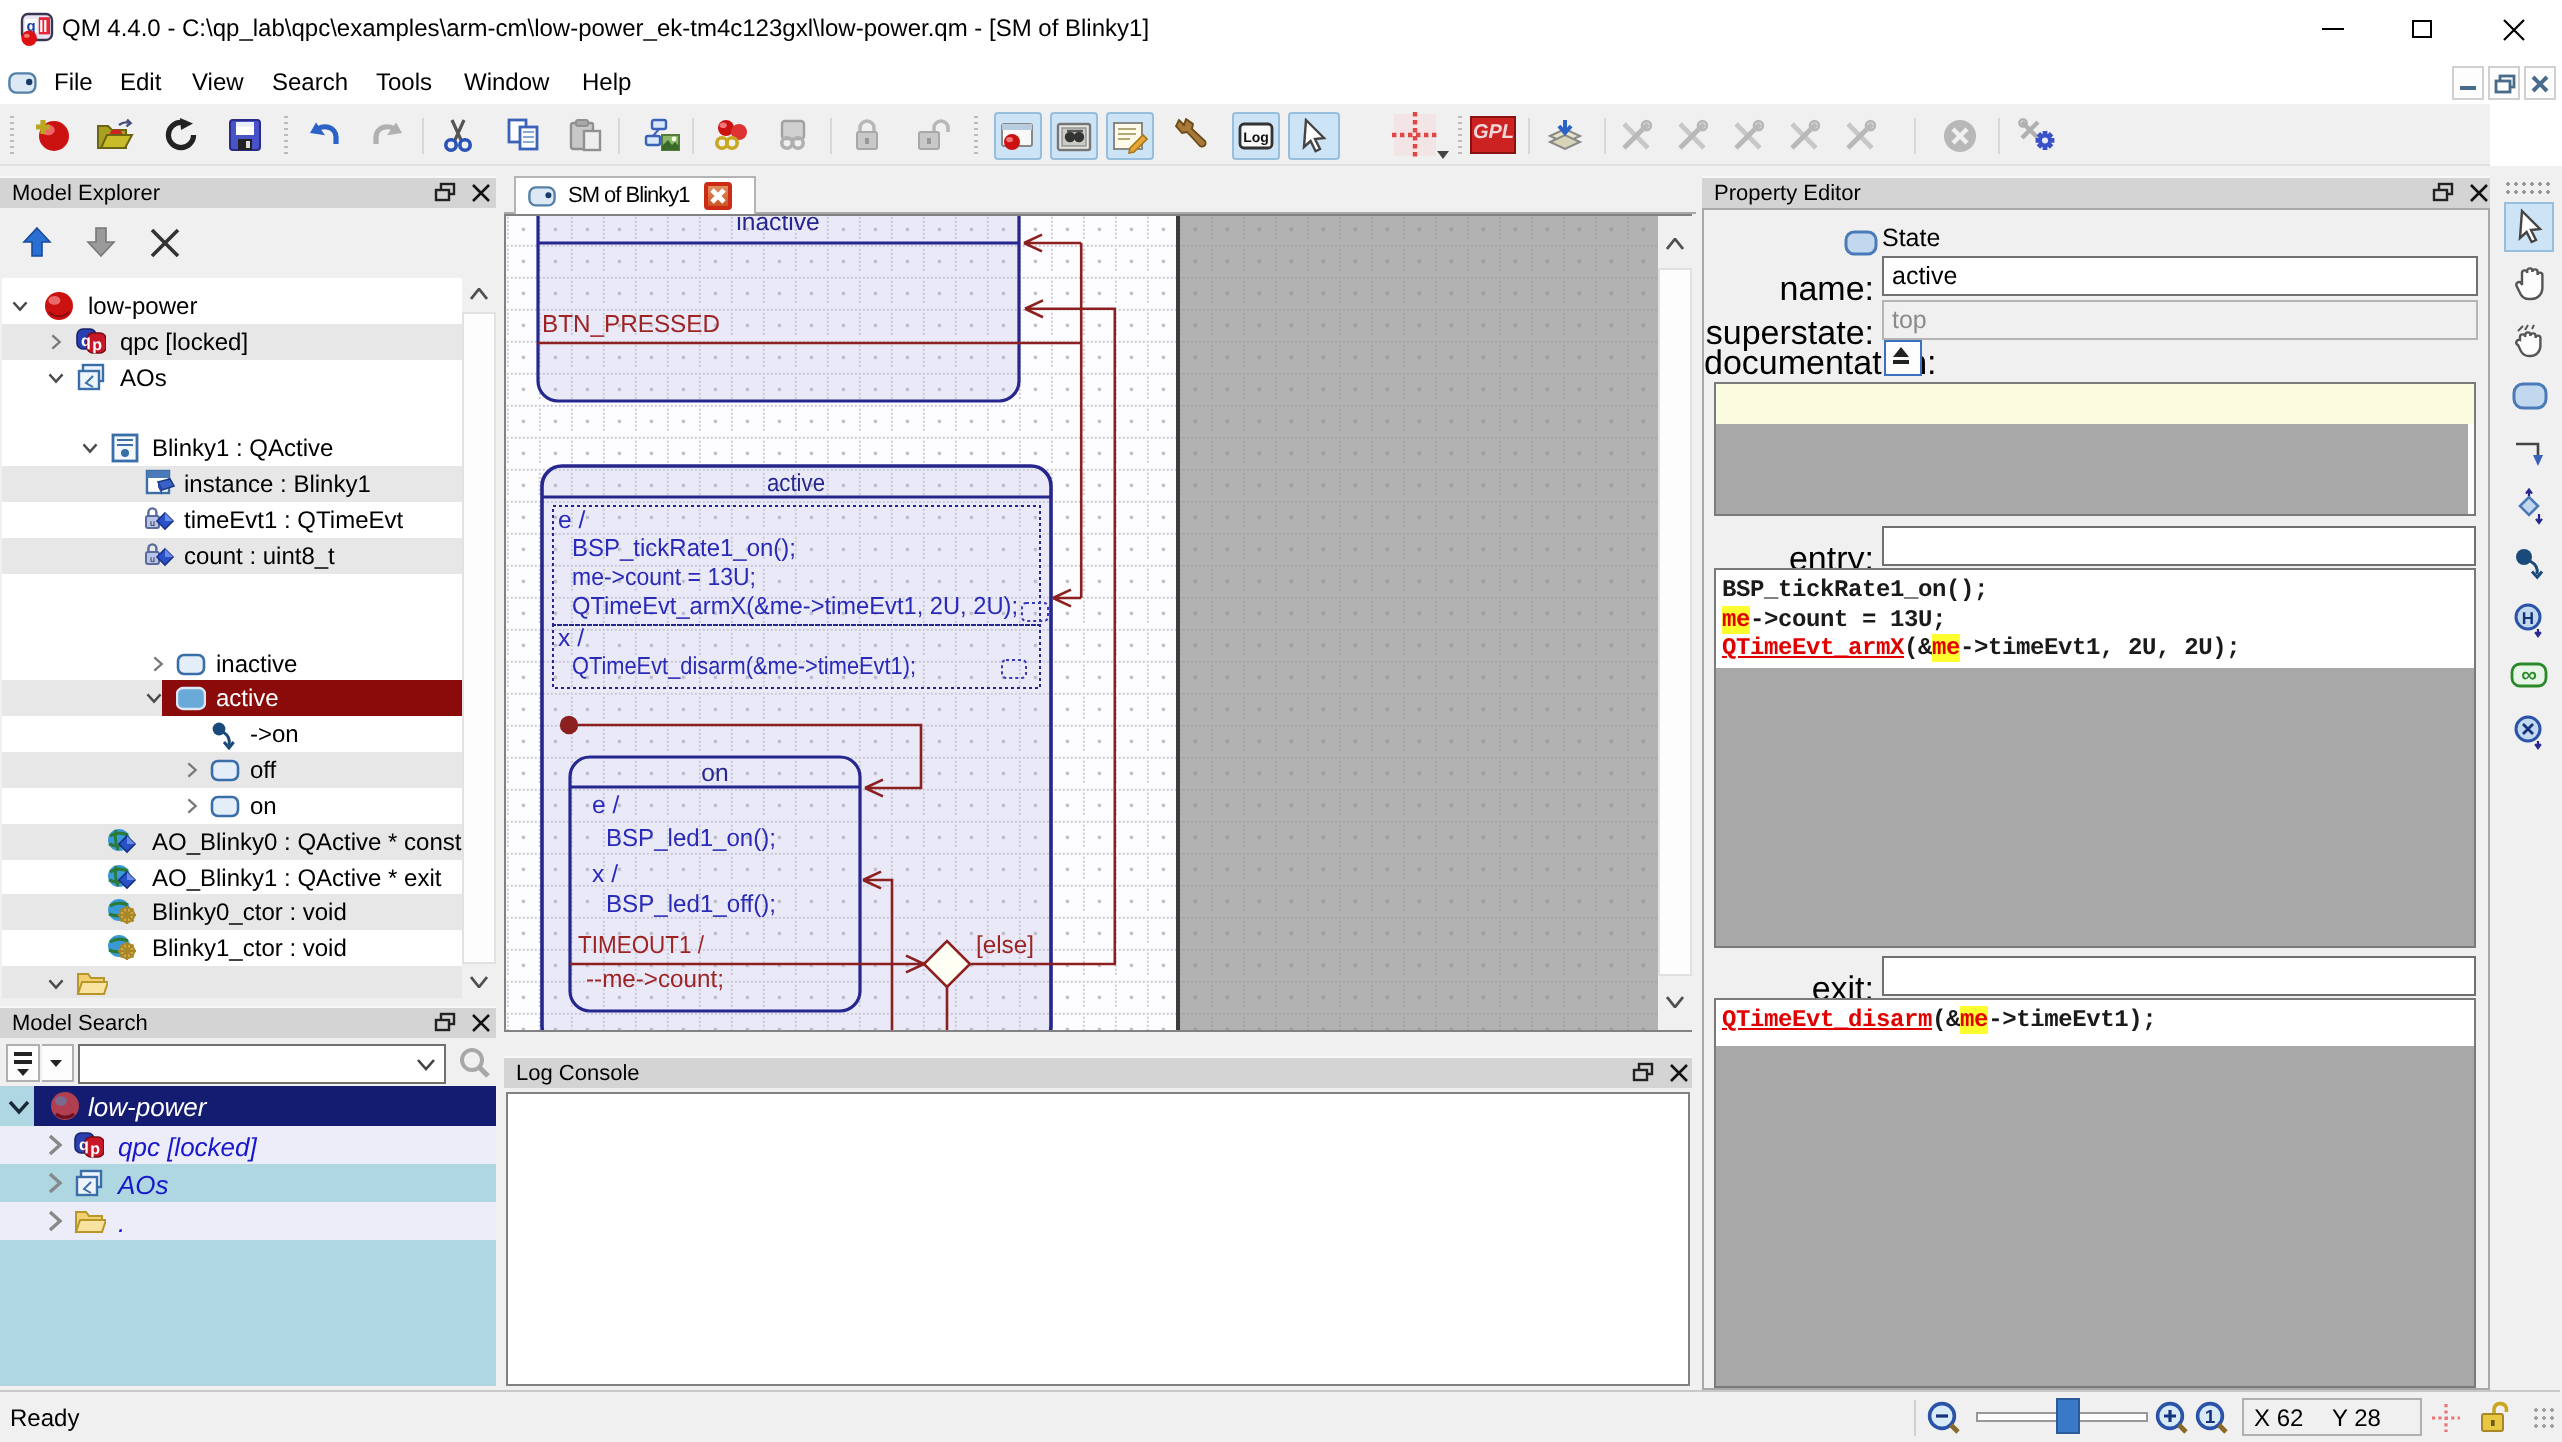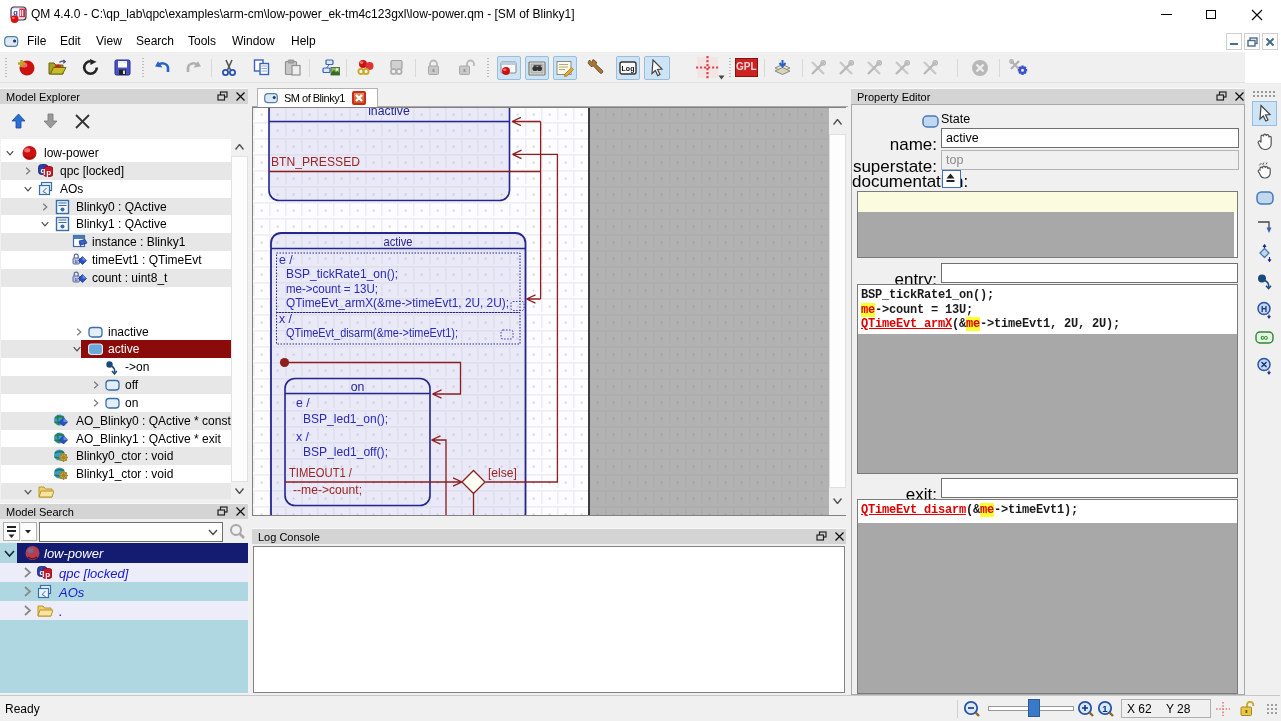--- a/index.html
+++ b/index.html
@@ -230,21 +230,21 @@
       <svg width="31" height="26" viewBox="0 0 31 26">
         <rect x="3" y="2" width="21" height="21" fill="#f6dcdc" opacity="0.55"></rect>
         <g stroke="#e04848" stroke-width="2.2" stroke-dasharray="2.2 1.8">
           <path d="M2 12.5 L25 12.5 M13.5 1 L13.5 24"></path>
         </g>
         <path d="M24.5 20.5 L30.5 20.5 L27.5 24.5 Z" fill="#444"></path>
       </svg>
     </div>
 
     <div class="abs" style="left:735px;top:6px;width:23px;height:19px;background:#cc2222;border:1px solid #881111;">
-      <div style="font-size:10px;font-weight:bold;color:#f0d8d8;text-align:left;margin-top:2px;">GPL</div>
+      <div style="font-size:10px;font-weight:bold;color:#f0d8d8;text-align:right;margin-top:2px;font-style:italic;">GPL</div>
     </div>
 
     <svg class="abs ticon" style="left:773px;" width="19" height="18" viewBox="0 0 19 18">
       <path d="M2 9 L9.5 5.5 L17 9 L9.5 12.5 Z" fill="#e8e4c8" stroke="#888" stroke-width="1"></path>
       <path d="M2 12 L9.5 8.5 L17 12 L9.5 15.5 Z" fill="#d8d4b8" stroke="#888" stroke-width="1"></path>
       <path d="M9.5 1 L9.5 7 M6.5 4 L9.5 7.5 L12.5 4" fill="none" stroke="#2a62c8" stroke-width="2"></path>
     </svg>
 
     <svg class="abs ticon txgray" style="left:809px;" width="18" height="17" viewBox="0 0 18 17">
         <use href="#toolx"></use>
@@ -403,29 +403,20 @@
         <span class="rtext" style="left:59px;">qpc [locked]</span>
       </div>
     <div class="row" style="top:41px;background:#fff;">
         <svg class="chev" style="left:23px;" width="11" height="11" viewBox="0 0 11 11">
           <use href="#chev-o"></use>
         </svg>
         <svg class="ricon" style="left:37px;" width="16" height="15" viewBox="0 0 16 15">
           <use href="#i-aos"></use>
         </svg>
         <span class="rtext" style="left:59px;">AOs</span>
-      </div>
-    <div class="row" style="top:59px;background:#e7e7e7;">
-        <svg class="chev" style="left:40px;" width="9" height="11" viewBox="0 0 9 11">
-          <use href="#chev-c"></use>
-        </svg>
-        <svg class="ricon" style="left:54px;" width="16" height="16" viewBox="0 0 16 16">
-          <use href="#i-qa"></use>
-        </svg>
-        <span class="rtext" style="left:75px;">Blinky0 : QActive</span>
       </div>
     <div class="row" style="top:76px;background:#fff;">
         <svg class="chev" style="left:40px;" width="11" height="11" viewBox="0 0 11 11">
           <use href="#chev-o"></use>
         </svg>
         <svg class="ricon" style="left:54px;" width="16" height="16" viewBox="0 0 16 16">
           <use href="#i-qa"></use>
         </svg>
         <span class="rtext" style="left:75px;">Blinky1 : QActive</span>
       </div>

